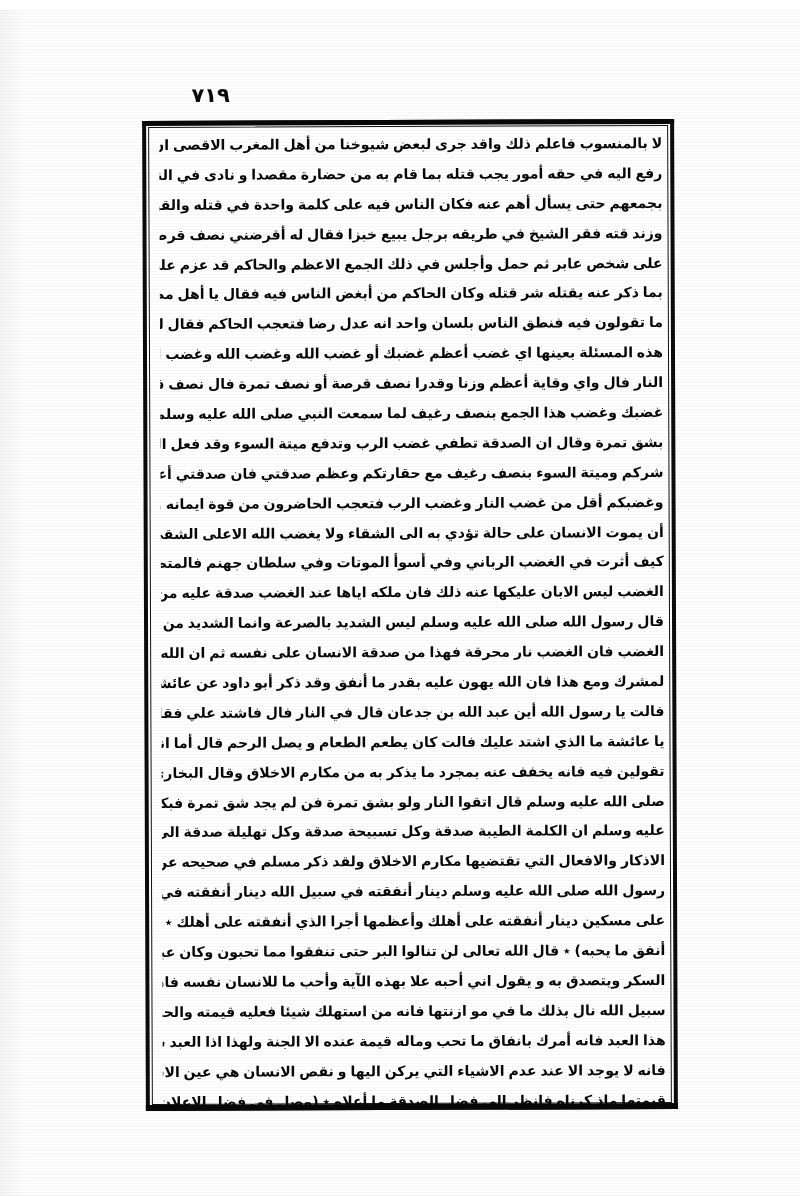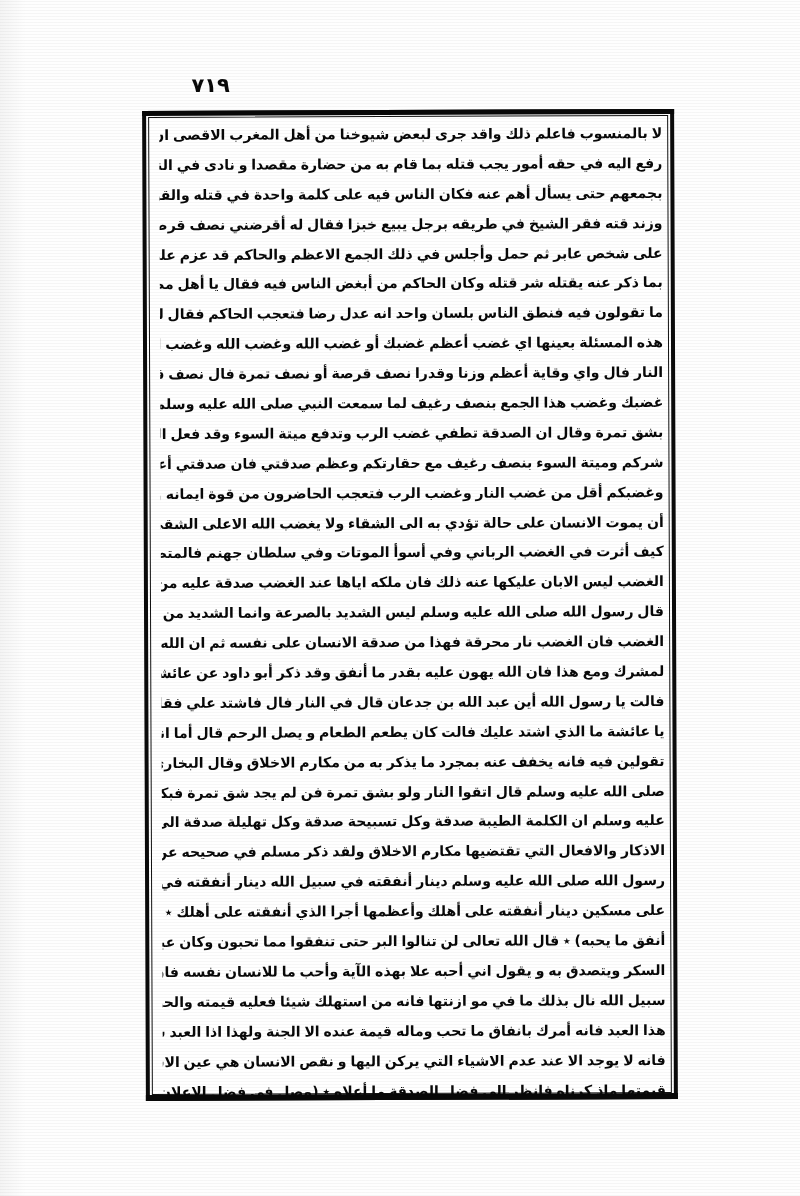--- a/index.html
+++ b/index.html
@@ -14,20 +14,21 @@
     position: relative;
     font-family: "DejaVu Sans", "Liberation Sans", sans-serif;
     overflow: hidden;
   }
 
   
   .scan-page {
     position: absolute;
     inset: 0;
     background: #fefefe;
+    margin-top: 10px;
   }
 
   
   .folio-number {
     position: absolute;
     left: 193px;
     top: 72px;
     width: 64px;
     height: 26px;
     font-family: "DejaVu Sans", sans-serif;

